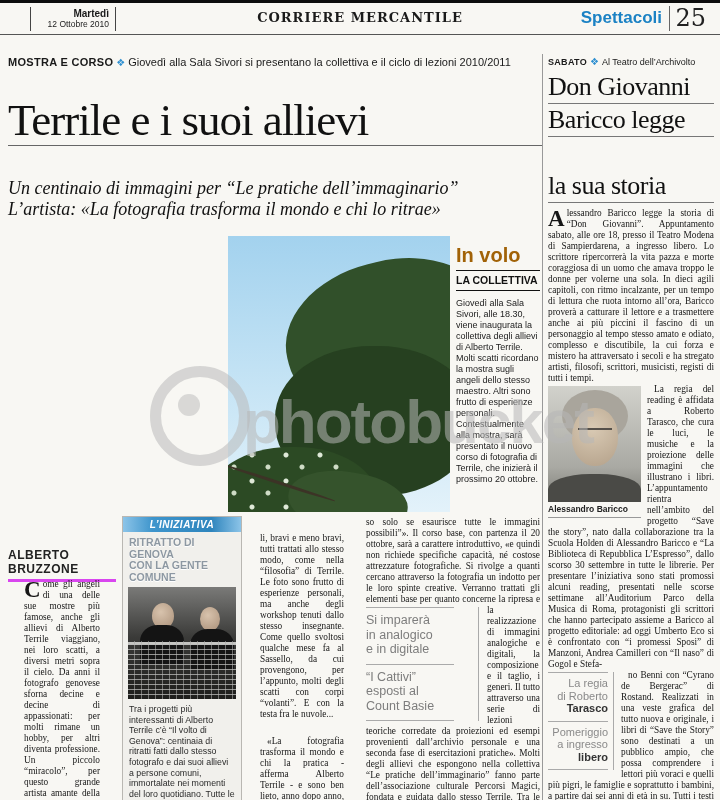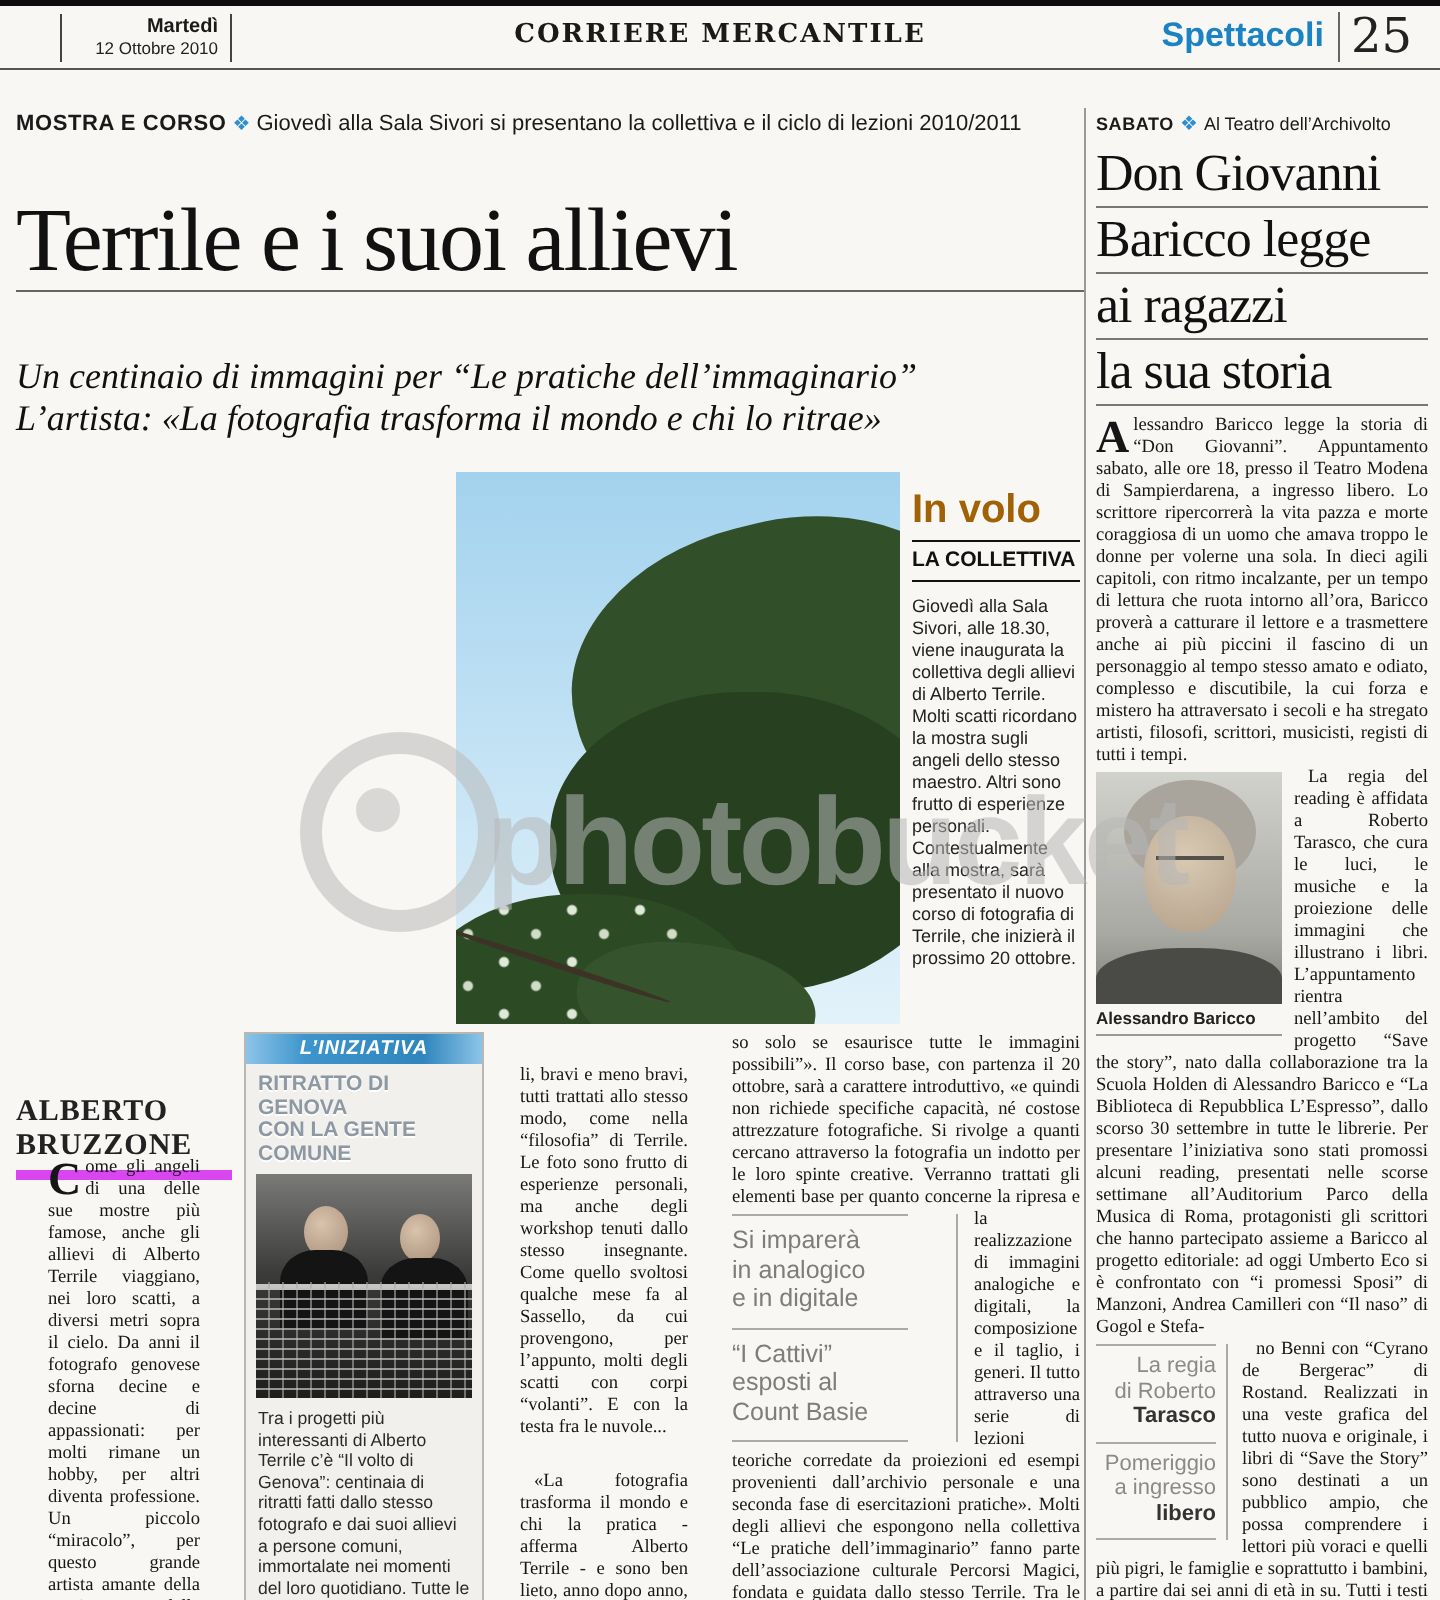--- a/index.html
+++ b/index.html
@@ -67,22 +67,22 @@
   
   #watermark{left:0;top:0;width:720px;height:800px;pointer-events:none;z-index:40;}
   #wm-circle{position:absolute;left:150px;top:366px;width:78px;height:78px;border-radius:50%;
              border:11px solid rgba(185,185,185,.55);}
   #wm-dot{position:absolute;left:178px;top:394px;width:22px;height:22px;border-radius:50%;
           background:rgba(185,185,185,.5);}
   #wm-text{position:absolute;left:243px;top:386px;font-family:"Liberation Sans",sans-serif;
            font-weight:bold;font-size:62px;letter-spacing:-2px;color:rgba(182,182,182,.55);}
 
   
-  #byline{left:8px;top:548px;width:108px;font-family:Liberation Serif, serif;font-weight:bold;
-          font-size:15px;letter-spacing:.5px;color:#222;border-bottom:5px solid #d946ef;padding-bottom:3px;}
+  #byline{left:8px;top:548px;width:108px;font-family:Liberation Sans, sans-serif;font-weight:bold;
+          font-size:12px;letter-spacing:.5px;color:#222;border-bottom:3px solid #d946ef;padding-bottom:3px;}
   .bodycol{font-size:9.3px;line-height:11px;text-align:justify;color:#161616;overflow:hidden;}
   .bodycol p{margin:16px;text-indent:7px;}
   .bodycol p.first{text-indent:0;}
   #col1{left:8px;top:563px;width:108px;height:237px;}
   #col3{left:244px;top:517px;width:116px;height:283px;}
   #col4{left:366px;top:517px;width:174px;height:283px;}
   .dropcap{float:left;font-size:23px;line-height:19px;font-weight:bold;padding:1px 2px 0 0;}
 
   
   #iniz{left:122px;top:516px;width:118px;height:284px;background:#f1f0ec;border:1px solid #b9b7b2;}
@@ -156,21 +156,20 @@
   <div class="abs kicker" id="kicker-right">
     <b>SABATO</b><span class="diamond">❖</span><span>Al Teatro dell’Archivolto</span>
   </div>
 
   <div class="abs hl" id="hl1">Terrile e i suoi allievi</div>
   <div class="abs sub" id="sub1">Un centinaio di immagini per “Le pratiche dell’immaginario”</div>
   <div class="abs sub" id="sub2">L’artista: «La fotografia trasforma il mondo e chi lo ritrae»</div>
 
   <div class="abs rhl" id="rhl0">Don Giovanni</div>
   <div class="abs rhl" id="rhl1">Baricco legge</div>
-  <div class="abs rhl" id="rhl2">ai ragazzi</div>
   <div class="abs rhl" id="rhl3">la sua storia</div>
 
   <div class="abs" id="main-divider"></div>
 
   <div class="abs" id="main-photo">
     <div class="foliage" id="fol-a"></div>
     <div class="foliage" id="fol-b"></div>
     <div class="foliage" id="fol-c"></div>
     <div class="foliage" id="fol-d"></div>
     <div class="foliage" id="branch"></div>

